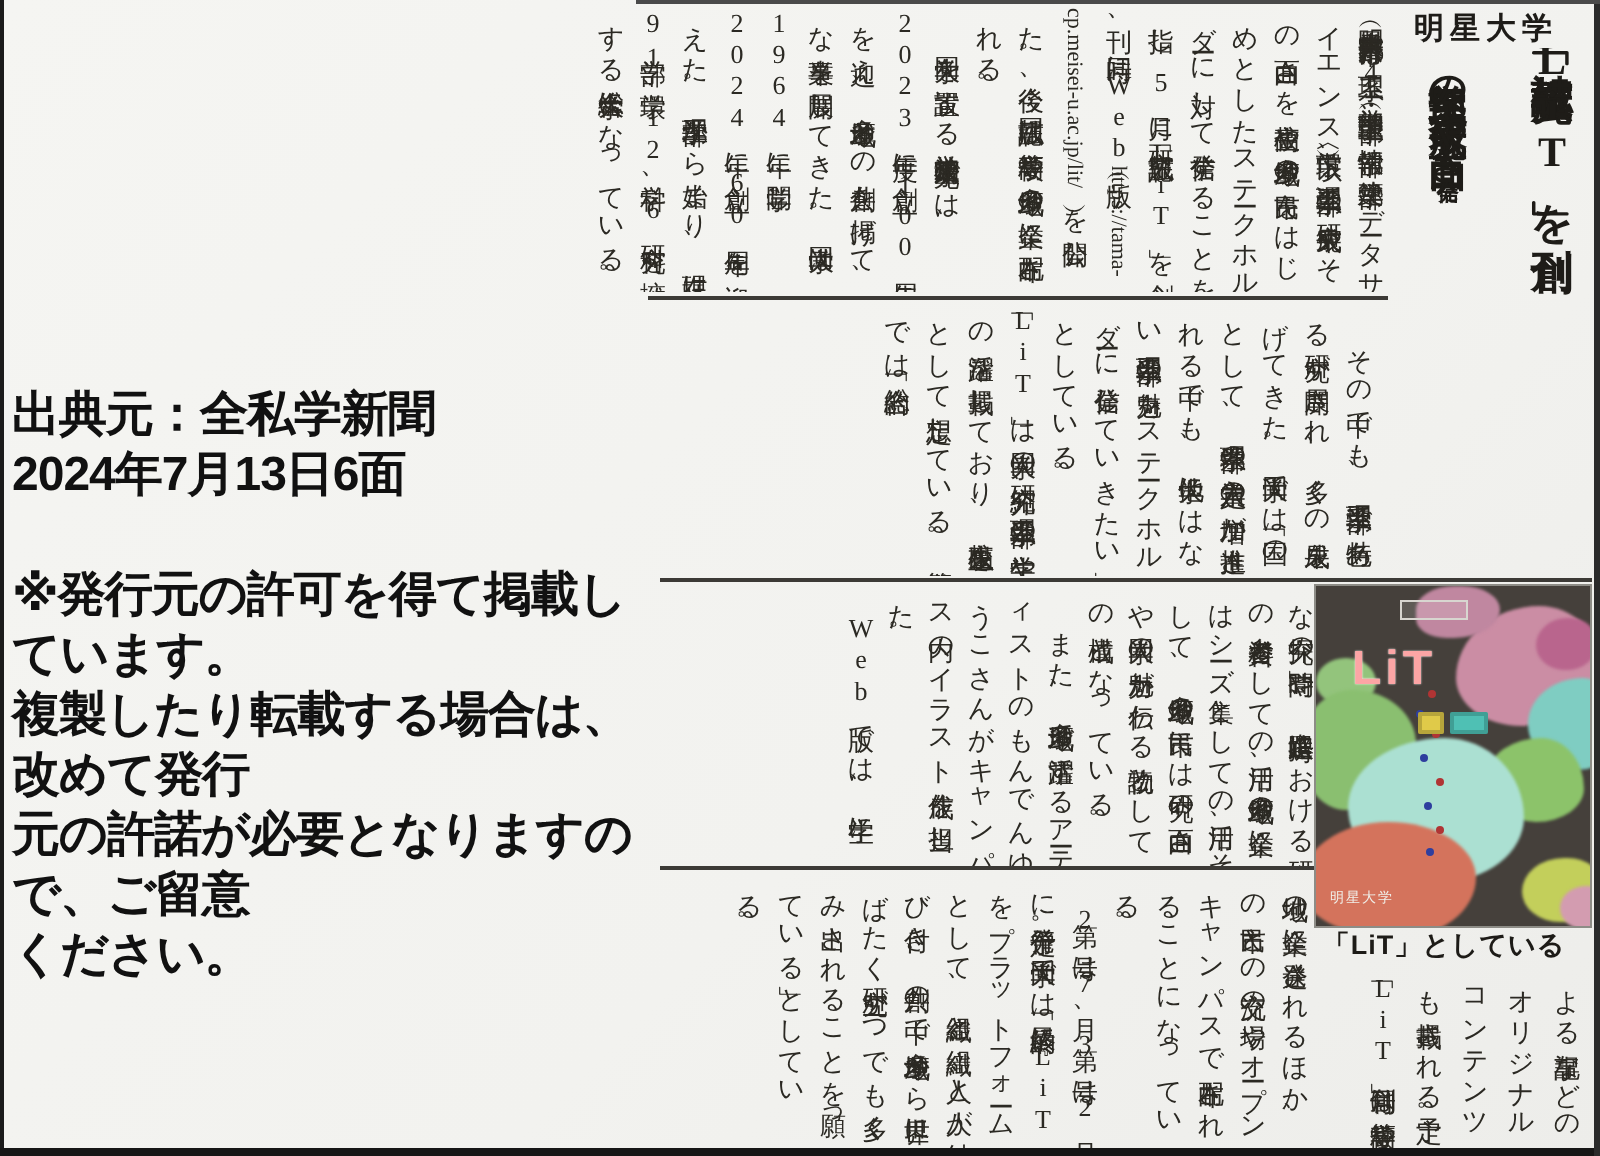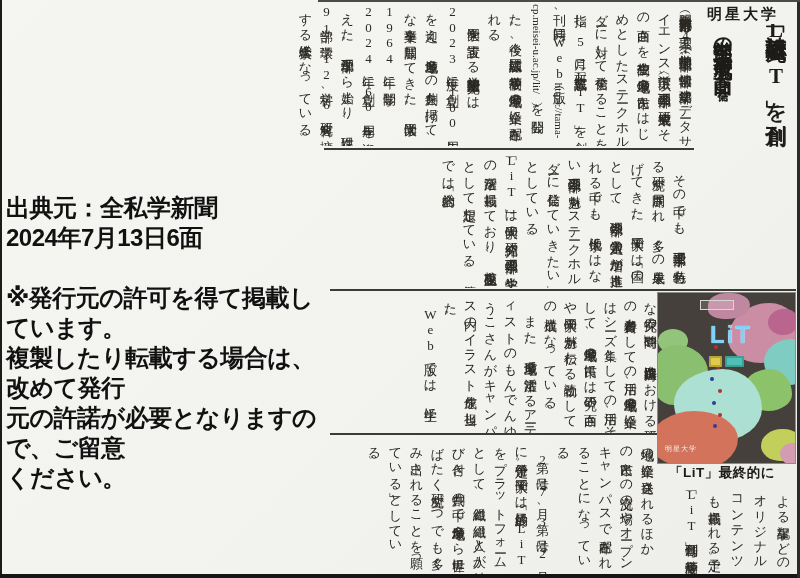--- a/index.html
+++ b/index.html
@@ -46,23 +46,23 @@
   .rule-cd{left:330px;top:433px;width:328px;}
 
   
   .cover{
     position:absolute;left:657px;top:292px;width:137px;height:170px;
     background:#45403b;border:1px solid #8d8c86;overflow:hidden;
   }
   .blob{position:absolute;filter:blur(0.7px);}
   .cover-toptag{position:absolute;left:42px;top:7px;width:32px;height:8px;
     border:1px solid #d8d6d0;background:rgba(255,255,255,0.14);}
-  .cover-logo{position:absolute;left:18px;top:28px;width:76px;text-align:right;
+  .cover-logo{position:absolute;left:18px;top:28px;width:76px;text-align:left;
     font-family:"Liberation Sans","DejaVu Sans",sans-serif;font-weight:800;
-    font-size:24px;letter-spacing:2px;color:#7dd3fc;text-shadow:0 0 1px #fff;}
+    font-size:24px;letter-spacing:2px;color:#fca5a5;text-shadow:0 0 1px #fff;}
   .badge{position:absolute;height:11px;border-radius:1px;}
   .badge-yellow{left:51px;top:63px;width:13px;background:#e0ca49;box-shadow:inset 0 0 0 2px rgba(60,55,20,0.25);}
   .badge-teal{left:67px;top:63px;width:19px;background:#4fc0b4;box-shadow:inset 0 0 0 2px rgba(20,60,55,0.25);}
   .dot{position:absolute;width:4px;height:4px;border-radius:50%;}
   .cover-footer{position:absolute;left:7px;top:151px;font-family:"Liberation Sans",sans-serif;
     font-size:7px;color:#f0efe9;letter-spacing:1px;}
 
   .caption{
     position:absolute;left:646px;top:464px;width:152px;height:19px;text-align:center;
     font-family:"Liberation Sans","DejaVu Sans",sans-serif;font-weight:bold;
@@ -114,21 +114,21 @@
     <div class="dot" style="left:60px;top:96px;background:#b03434;"></div>
     <div class="dot" style="left:54px;top:108px;background:#2e3e9e;"></div>
     <div class="dot" style="left:60px;top:120px;background:#b03434;"></div>
     <div class="dot" style="left:55px;top:131px;background:#2e3e9e;"></div>
     <div class="cover-toptag"></div>
     <div class="cover-logo">LiT</div>
     <div class="badge badge-yellow"></div>
     <div class="badge badge-teal"></div>
     <div class="cover-footer">明星大学</div>
   </div>
-  <div class="caption">「LiT」最終的に</div>
+  <div class="caption">「LiT」としている</div>
 
   <div class="attribution">出典元：全私学新聞<br>2024年7月13日6面<br><br>※発行元の許可を得て掲載しています。<br>複製したり転載する場合は、改めて発行<br>元の許諾が必要となりますので、ご留意<br>ください。</div>
 
   <div class="b-left"></div>
   <div class="b-bottom"></div>
   <div class="b-right"></div>
   <div class="b-top"></div>
 </div>
 
 </body></html>

